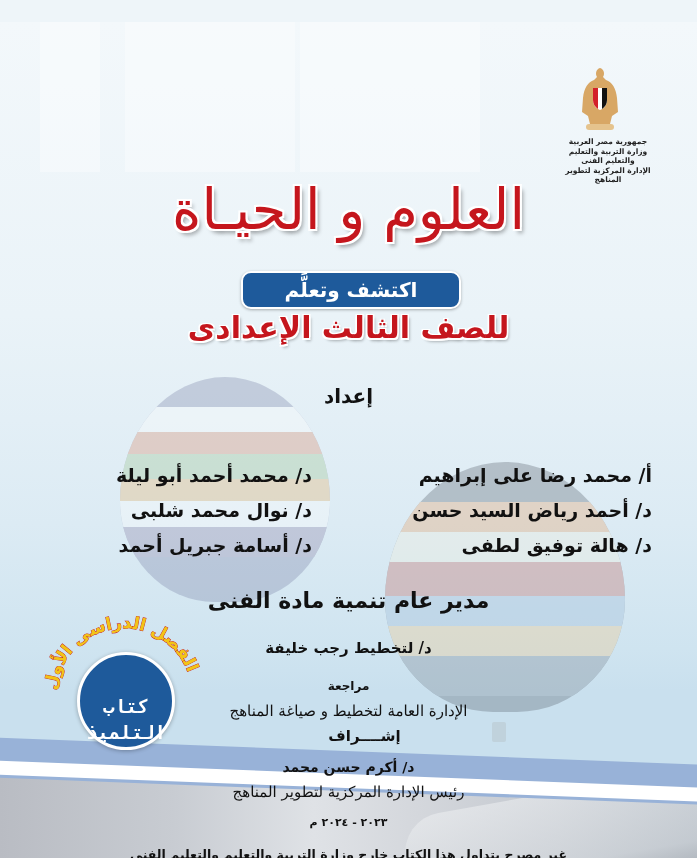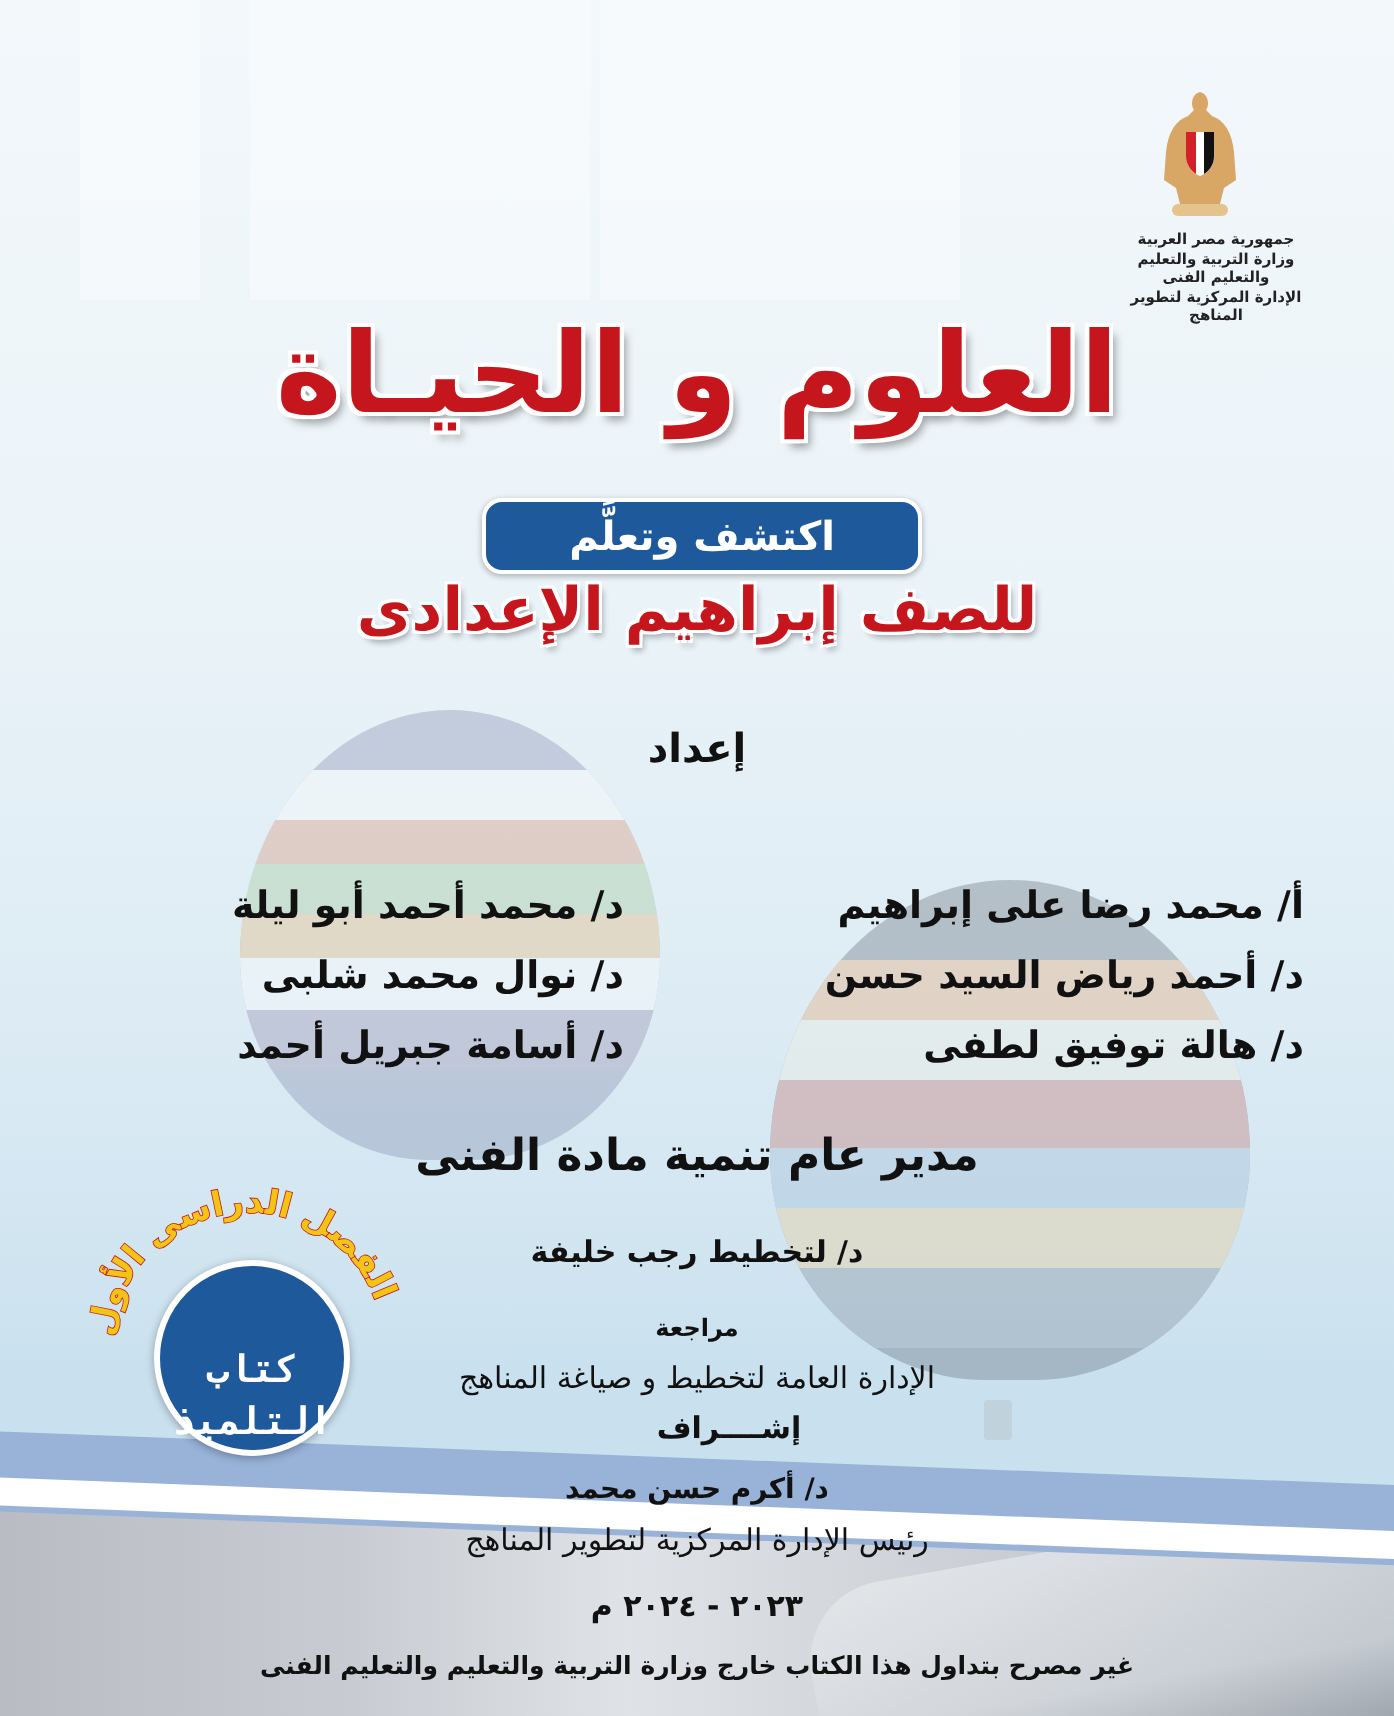--- a/index.html
+++ b/index.html
@@ -5,20 +5,21 @@
   html, body { margin:0; padding:0; }
   body {
     width:697px; height:858px; overflow:hidden; position:relative;
     font-family:"DejaVu Sans", sans-serif;
     background:#eef5f9;
   }
   .cover {
     position:absolute; inset:0; overflow:hidden;
     background:
       linear-gradient(180deg, #f3f8fb 0%, #eaf3f8 35%, #dcebf4 60%, #cfe4f0 75%, #c9e0ee 80%);
+    margin-top: 22px;
   }
   
   .panel { position:absolute; top:0; height:150px; background:rgba(255,255,255,0.35); }
   
   .balloon { position:absolute; border-radius:50% 50% 45% 45% / 55% 55% 45% 45%; opacity:0.33; overflow:hidden; }
   .balloon .stripe { position:absolute; left:0; right:0; }
   .basket { position:absolute; background:#b7c3c9; opacity:0.5; border-radius:2px; }
   
   .band-blue {
     position:absolute; left:-20px; width:760px; top:715px; height:40px;
@@ -38,21 +39,21 @@
     background:linear-gradient(180deg, #eef0f2 0%, #d8dce0 60%, #8a8f96 100%);
     border-radius:40px 0 0 0; transform:rotate(-10deg); opacity:0.55;
   }
   .emblem { position:absolute; left:580px; top:44px; width:40px; height:70px; }
   .emblem-text {
     position:absolute; left:552px; top:115px; width:112px; text-align:center;
     font-size:7.5px; line-height:9.5px; color:#222; direction:rtl; font-weight:bold;
   }
   .title {
     position:absolute; left:0; right:0; top:155px; text-align:center;
-    font-family:"DejaVu Sans", sans-serif; font-weight:bold; font-size:56px;
+    font-family:"DejaVu Sans", sans-serif; font-weight:normal; font-size:56px;
     color:#c5161d; direction:rtl; letter-spacing:1px;
     text-shadow: 2px 2px 0 #fff, -2px -2px 0 #fff, 2px -2px 0 #fff, -2px 2px 0 #fff, 3px 4px 4px rgba(0,0,0,0.35);
   }
   .pill {
     position:absolute; left:241px; top:249px; width:216px; height:34px;
     background:#1e5a9b; border:2px solid #fff; border-radius:10px;
     box-shadow:0 1px 3px rgba(0,0,0,0.3);
     color:#fff; text-align:center; font-size:20px; font-weight:bold; line-height:34px; direction:rtl;
   }
   .grade {
@@ -90,21 +91,21 @@
   .supervisor-name {
     position:absolute; left:0; right:0; top:737px; text-align:center;
     font-size:14px; font-weight:bold; color:#111; direction:rtl;
   }
   .supervisor-role {
     position:absolute; left:0; right:0; top:761px; text-align:center;
     font-family:"DejaVu Serif", serif; font-size:15px; color:#111; direction:rtl;
   }
   .years {
     position:absolute; left:0; right:0; top:794px; text-align:center;
-    font-size:15px; font-weight:bold; color:#111; direction:rtl; letter-spacing:3px;
+    font-size:11px; font-weight:bold; color:#111; direction:rtl; letter-spacing:3px;
   }
   .notice {
     position:absolute; left:0; right:0; top:825px; text-align:center;
     font-size:12.5px; font-weight:bold; color:#111; direction:rtl;
   }
   .badge-circle {
     position:absolute; left:77px; top:630px; width:92px; height:92px; border-radius:50%;
     background:#1e5a9b; border:3px solid #fff; box-shadow:0 1px 4px rgba(0,0,0,0.3);
     color:#fff; text-align:center; font-weight:bold; font-size:19px; line-height:26px;
     display:flex; flex-direction:column; justify-content:flex-end; direction:rtl;font-family:Liberation Mono, monospace;
@@ -153,21 +154,21 @@
   </svg>
   <div class="emblem-text">
     <div>جمهورية مصر العربية</div>
     <div>وزارة التربية والتعليم</div>
     <div>والتعليم الفنى</div>
     <div>الإدارة المركزية لتطوير المناهج</div>
   </div>
 
   <div class="title">العلوم و الحيـاة</div>
   <div class="pill">اكتشف وتعلَّم</div>
-  <div class="grade">للصف إبراهيم الإعدادى</div>
+  <div class="grade">للصف الثالث الإعدادى</div>
   <div class="prep-label">إعداد</div>
 
   <div class="authors right">
     <div>أ/ محمد رضا على إبراهيم</div>
     <div>د/ أحمد رياض السيد حسن</div>
     <div>د/ هالة توفيق لطفى</div>
   </div>
   <div class="authors left">
     <div>د/ محمد أحمد أبو ليلة</div>
     <div>د/ نوال محمد شلبى</div>

